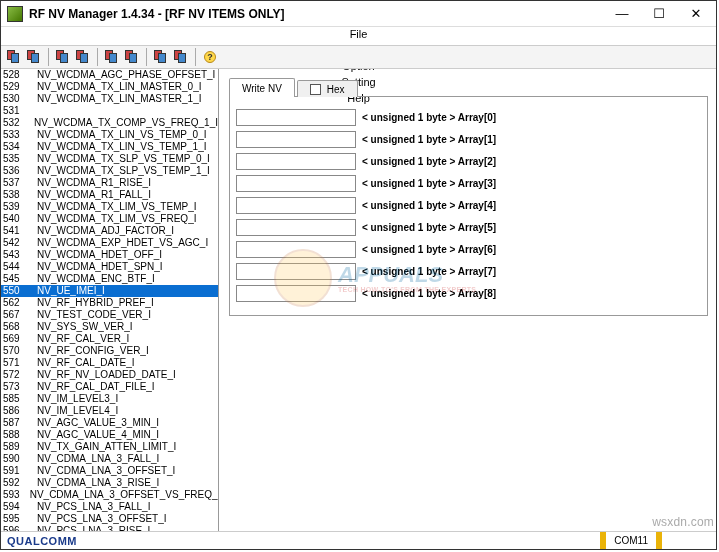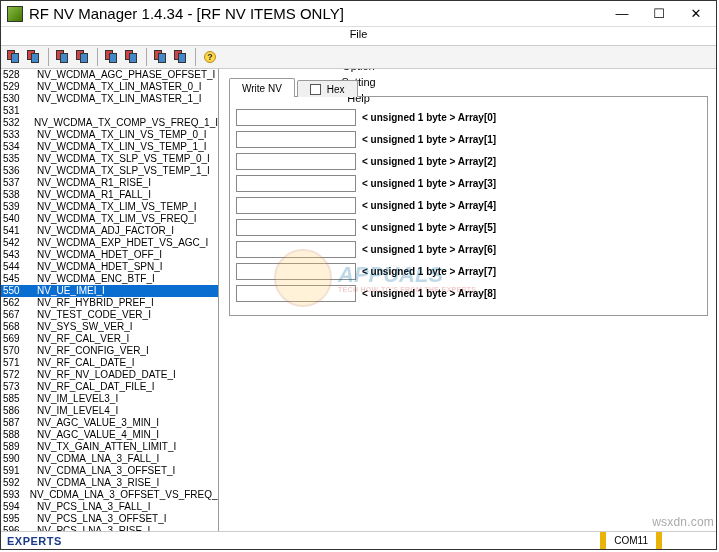--- a/index.html
+++ b/index.html
@@ -1,20 +1,20 @@
 <!DOCTYPE html>
 <html><head>
 <meta charset="utf-8">
 <style>
 * { box-sizing: border-box; margin: 0; padding: 0; }
 body { font-family: Tahoma, Arial, sans-serif; font-size: 10px; background: #fff; width: 719px; height: 552px; overflow: hidden; position: relative; }
 .window { border: 1px solid #333; width: 717px; height: 550px; position: relative; display: flex; flex-direction: column; background: #fff; }
 .titlebar { height: 26px; background: #fff; border-bottom: 1px solid #ddd; display: flex; align-items: center; padding: 0 2px; }
 .titlebar .icon { width: 16px; height: 16px; background: linear-gradient(135deg,#8b4,#470); border: 1px solid #333; margin: 0 4px; }
-.titlebar .title { flex: 1; font-size: 15px; padding-left: 2px; }
+.titlebar .title { flex: 1; font-size: 12px; padding-left: 2px; font-weight: bold; }
 .titlebar .controls { display: flex; gap: 1px; }
 .titlebar .controls .btn { width: 36px; height: 24px; display: flex; align-items: center; justify-content: center; font-size: 13px; cursor: default; }
 .menubar { height: 18px; display: flex; align-items: center; padding: 0 4px; font-size: 11px; gap: 2px; flex-direction: column; }
 .menubar .mi { padding: 1px 8px; cursor: default; }
 .toolbar { height: 24px; border-top: 1px solid #ccc; border-bottom: 1px solid #ccc; display: flex; align-items: center; padding: 0 4px; gap: 2px; background: #f4f4f4; }
 .toolbar .sep { width: 1px; height: 18px; background: #aaa; margin: 0 3px; }
 .toolbar .tb { width: 18px; height: 18px; display: flex; align-items: center; justify-content: center; cursor: default; position: relative; }
 .tb-stack { position: relative; width: 14px; height: 14px; }
 .tb-stack .a, .tb-stack .b { position: absolute; width: 8px; height: 10px; background: #fff; border: 1px solid #333; }
 .tb-stack .a { left: 0; top: 0; background: #c44; }
@@ -348,20 +348,20 @@
         <div class="txt">
           <span class="big">APPUALS</span>
           <span class="sm">TECH HOW-TO'S FROM THE EXPERTS</span>
         </div>
       </div>
     </div>
 
   </div>
 
   <div class="statusbar">
-    <div class="qc">EXPERTS</div>
+    <div class="qc">QUALCOMM</div>
     <div class="spacer"></div>
     <div class="cell">COM11</div>
     <div class="cell" style="width:60px"></div>
   </div>
 
   <div class="wsmark">wsxdn.com</div>
 </div>
 
 </body></html>

